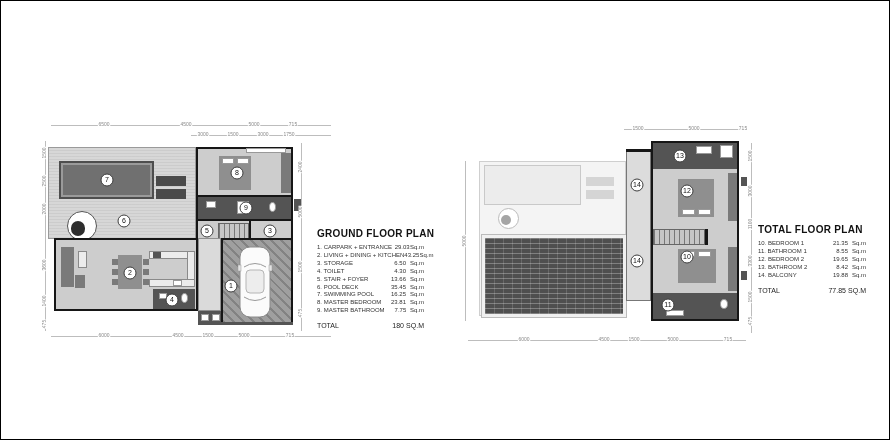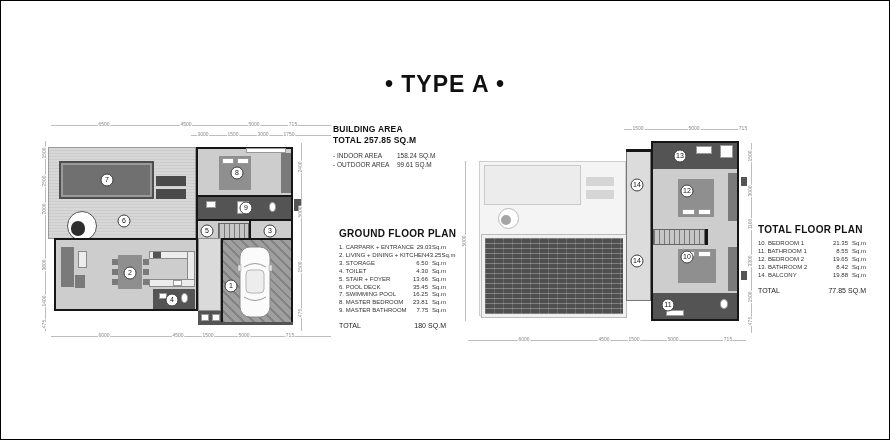--- a/index.html
+++ b/index.html
@@ -55,21 +55,20 @@
   .ltot{display:flex;font-size:7px;margin-top:7px;color:#222;}
   .ltot .ll{flex:1;}
   .ltot .lv{text-align:right;}
   .ltot .lu{width:20px;text-align:right;}
 </style>
 </head>
 <body>
 
 <div class="frame">
 
-  <div class="title">• TYPE A •</div>
 
   <div class="abs" style="left:40px;top:116px;width:292px;height:232px;">
 
     <div class="dline" style="left:10px;top:8px;width:280px;"></div>
     <div class="dline" style="left:150px;top:18px;width:140px;"></div>
     <div class="dline" style="left:10px;top:219px;width:280px;"></div>
     <div class="dlinev" style="left:4px;top:24px;height:190px;"></div>
     <div class="dlinev" style="left:260px;top:26px;height:188px;"></div>
 
     <span class="dimlbl" style="left:63px;top:8px;">6500</span>
@@ -157,36 +156,22 @@
     <div class="badge" style="left:89px;top:156px;">2</div>
     <div class="badge" style="left:229px;top:114px;">3</div>
     <div class="badge" style="left:131px;top:183px;">4</div>
     <div class="badge" style="left:166px;top:114px;">5</div>
     <div class="badge" style="left:83px;top:104px;">6</div>
     <div class="badge" style="left:66px;top:63px;">7</div>
     <div class="badge" style="left:196px;top:56px;">8</div>
     <div class="badge" style="left:205px;top:91px;">9</div>
   </div>
 
-  <div class="ba">
-    <div class="h">BUILDING AREA</div>
-    <div class="h">TOTAL 257.85 SQ.M</div>
-    <div class="brows">
-      <div class="brow">
-        <span class="ll">- INDOOR AREA</span>
-        <span>158.24 SQ.M</span>
-      </div>
-      <div class="brow">
-        <span class="ll">- OUTDOOR AREA</span>
-        <span>99.61 SQ.M</span>
-      </div>
-    </div>
-  </div>
-
-  <div class="leg" style="left:338px;top:227px;width:107px;">
+
+  <div class="leg" style="left:316px;top:227px;width:107px;">
     <div class="h">GROUND FLOOR PLAN</div>
     <div class="lrow">
         <span class="ll">1. CARPARK + ENTRANCE</span>
         <span class="lv">29.03</span>
         <span class="lu">Sq.m</span>
       </div>
     <div class="lrow">
         <span class="ll">2. LIVING + DINING + KITCHEN</span>
         <span class="lv">43.25</span>
         <span class="lu">Sq.m</span>

